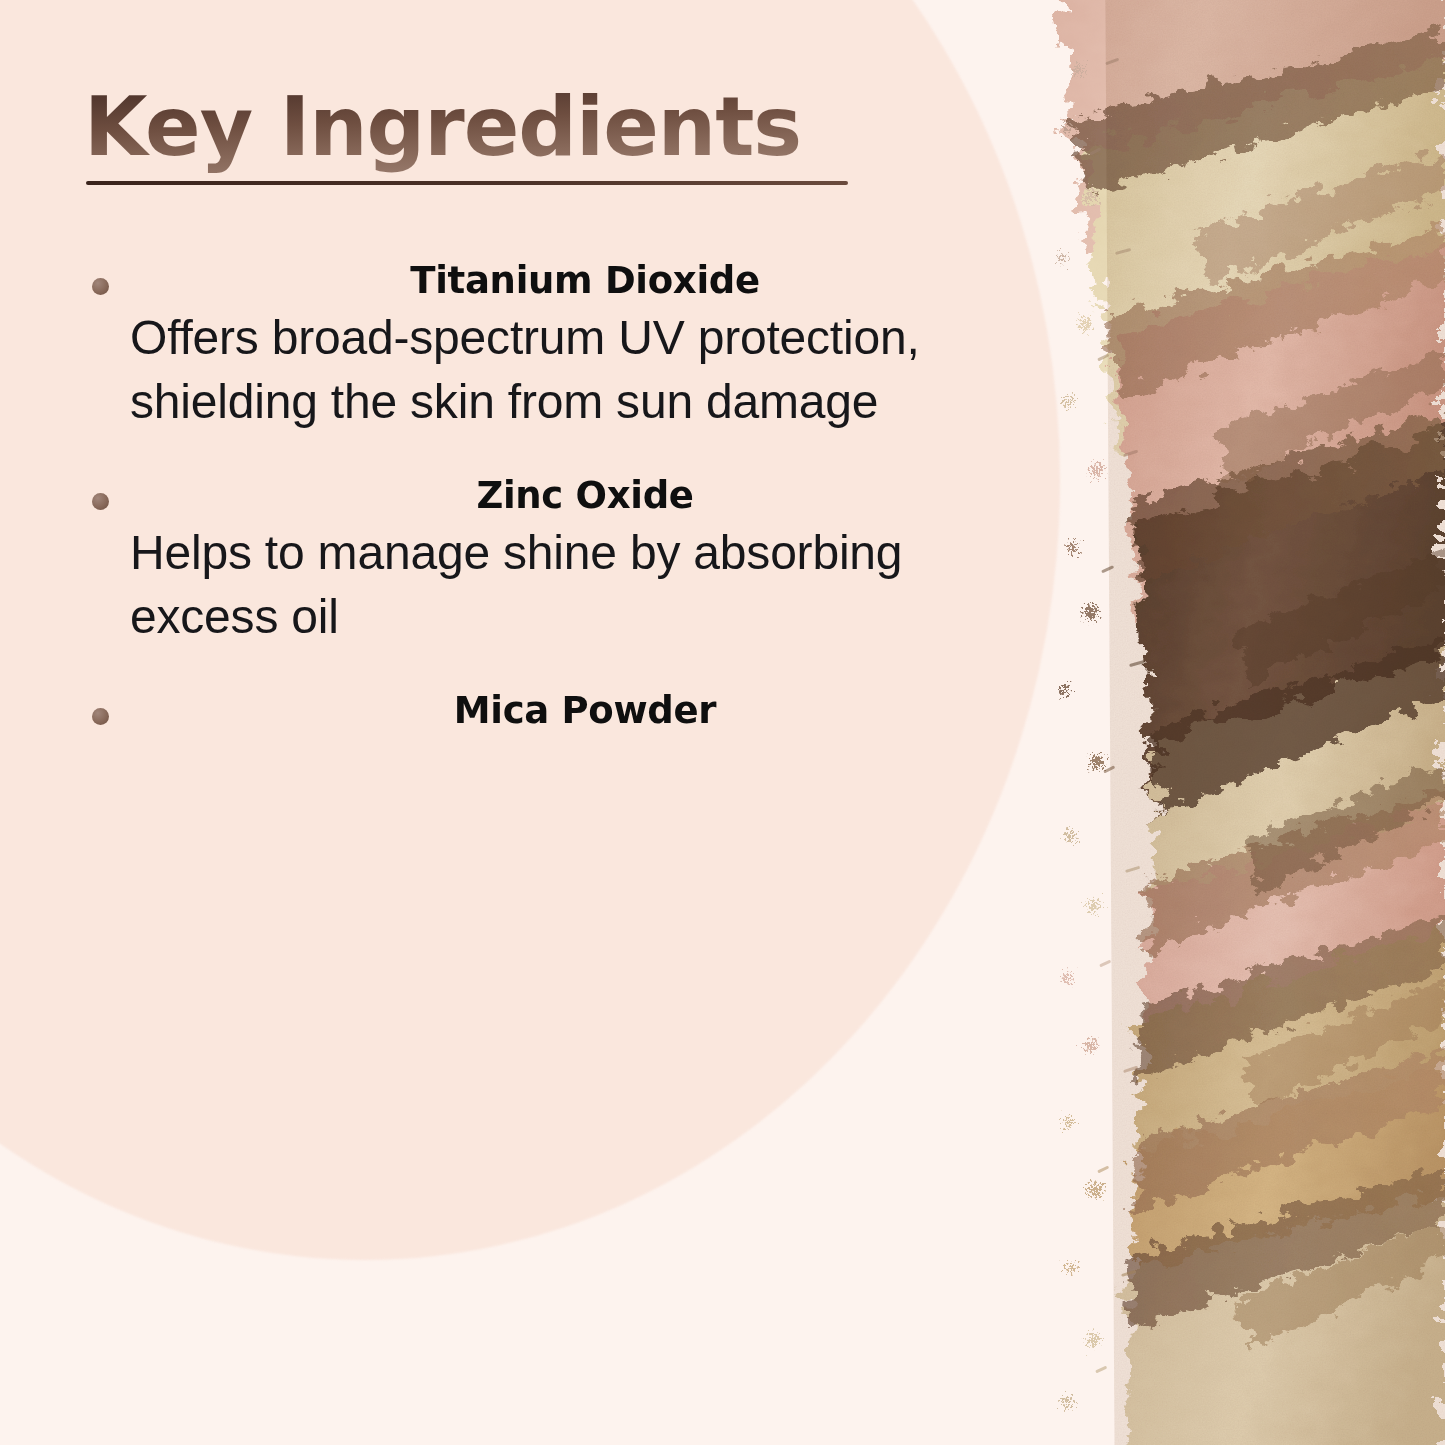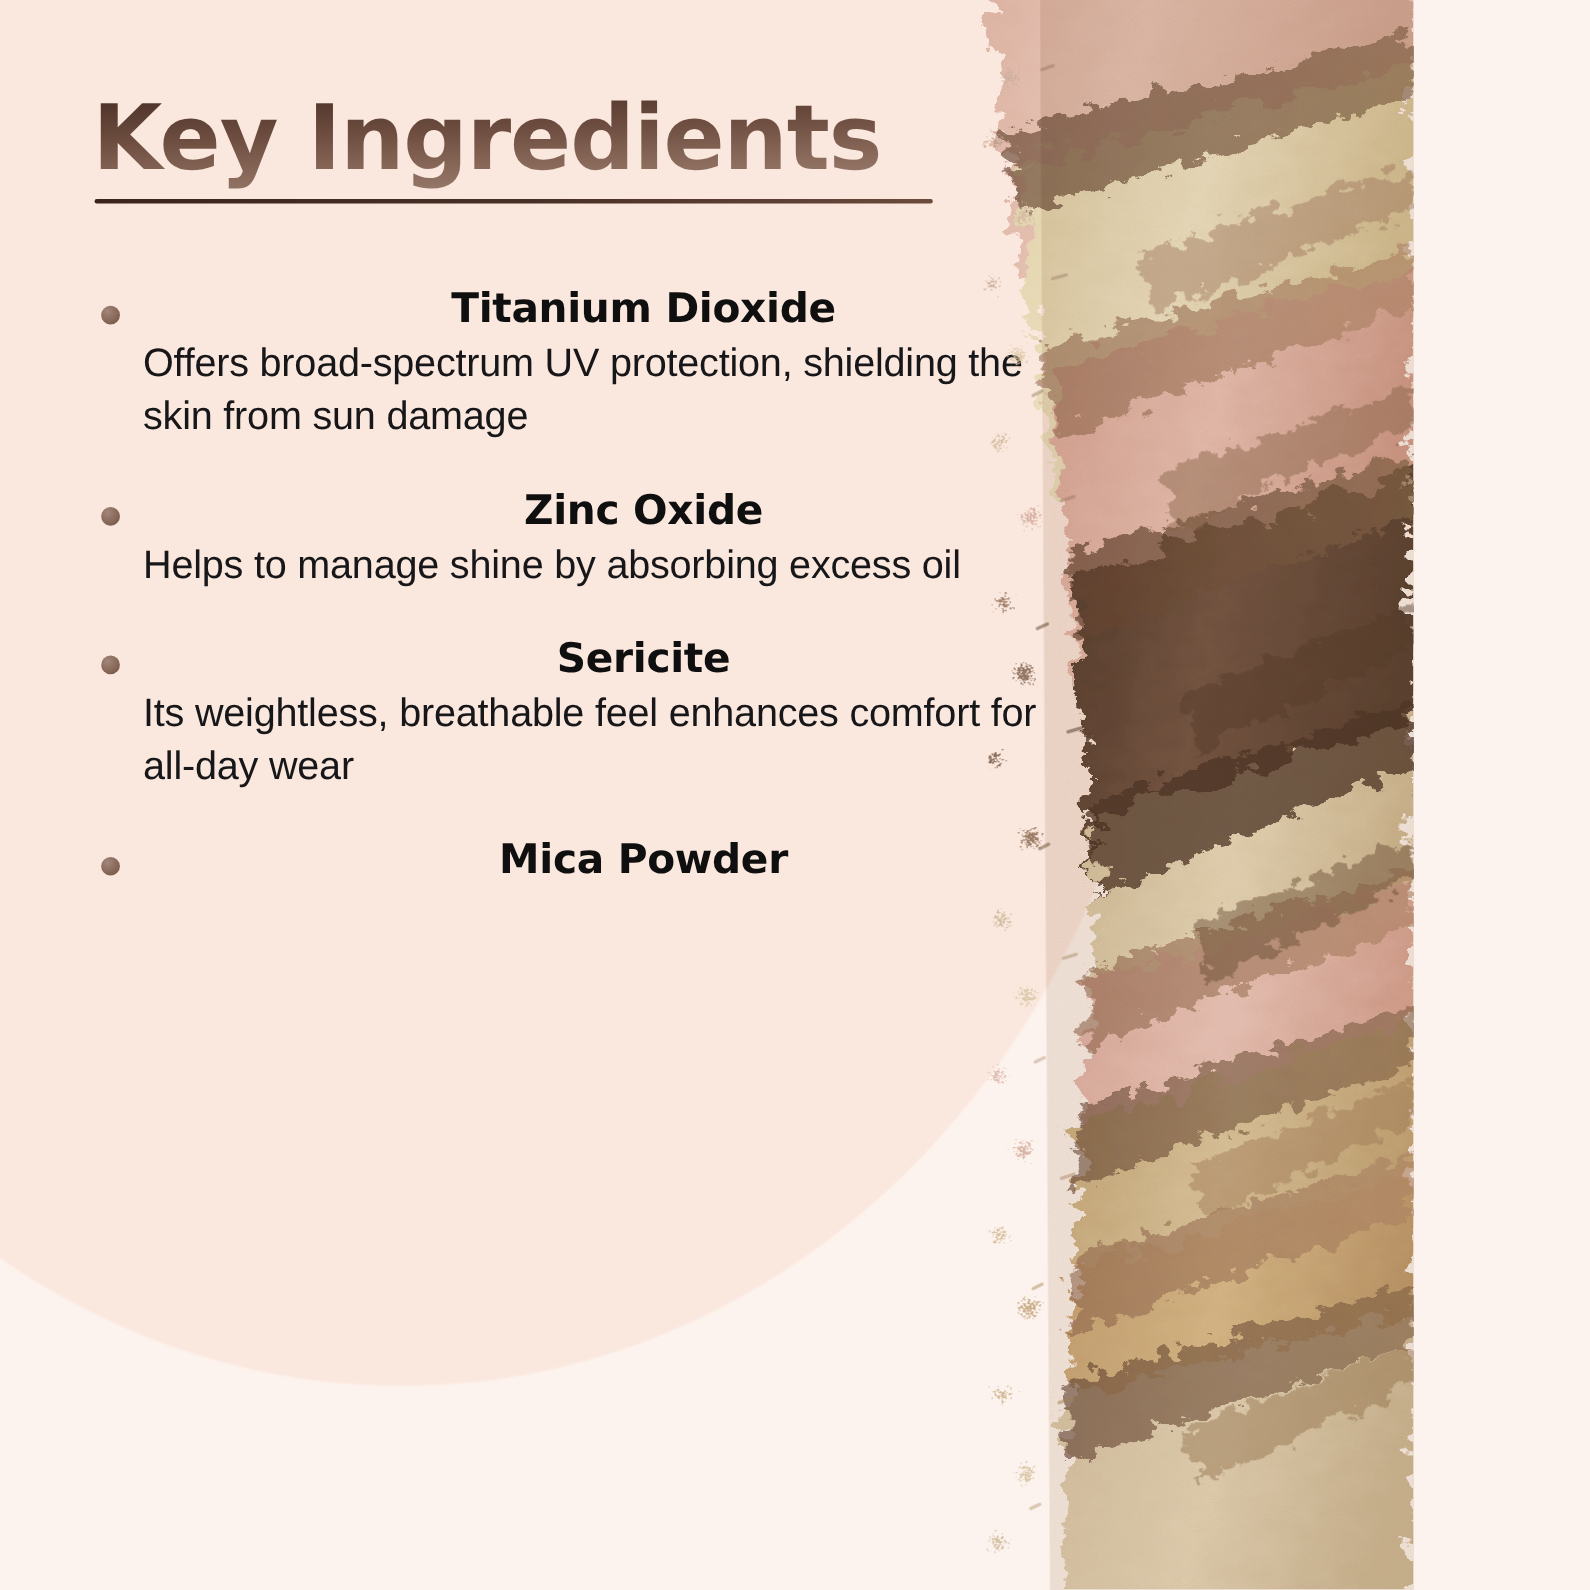--- a/index.html
+++ b/index.html
@@ -13,21 +13,21 @@
   body {
     font-family:"Liberation Sans", sans-serif;
     background:#FDF3EE;
     position:relative;
   }
 
   
   #canvas {
     position:absolute;
     inset:0;
-    width:1285px; height:1445px;
+    width:1445px; height:1445px;
     background:#FDF3EE;
     overflow:hidden;
   }
 
   
   .deco-circle {
     position:absolute;
     left:-330px;
     top:-300px;
     width:1390px;
@@ -105,21 +105,21 @@
     line-height:1.22;
     color:#0F0F0F;
     letter-spacing:-0.3px;
     display:block;
     text-align:center;
   }
 
   .ing-desc {
     font-family:"Liberation Sans", sans-serif;
     font-weight:400;
-    font-size:36px;
+    font-size:48px;
     line-height:1.33;
     color:#17171A;
     letter-spacing:-0.2px;
     display:block;
     margin-top:3px;
     max-width:830px;
   }
 
   
   .powder {
@@ -154,25 +154,20 @@
         <span class="ing-desc">Offers broad-spectrum UV protection, shielding the skin from sun damage</span>
       </li>
 
       <li class="ing-item">
         <span class="bullet"></span>
         <span class="ing-name">Zinc Oxide</span>
         <span class="ing-desc">Helps to manage shine by absorbing excess oil</span>
       </li>
 
 
-      <li class="ing-item">
-        <span class="bullet"></span>
-        <span class="ing-name">Sericite</span>
-        <span class="ing-desc">Its weightless, breathable feel enhances comfort for all-day wear</span>
-      </li>
 
       <li class="ing-item">
         <span class="bullet"></span>
         <span class="ing-name">Mica Powder</span>
       </li>
 
     </ul>
   </div>
 
   <div class="powder">

